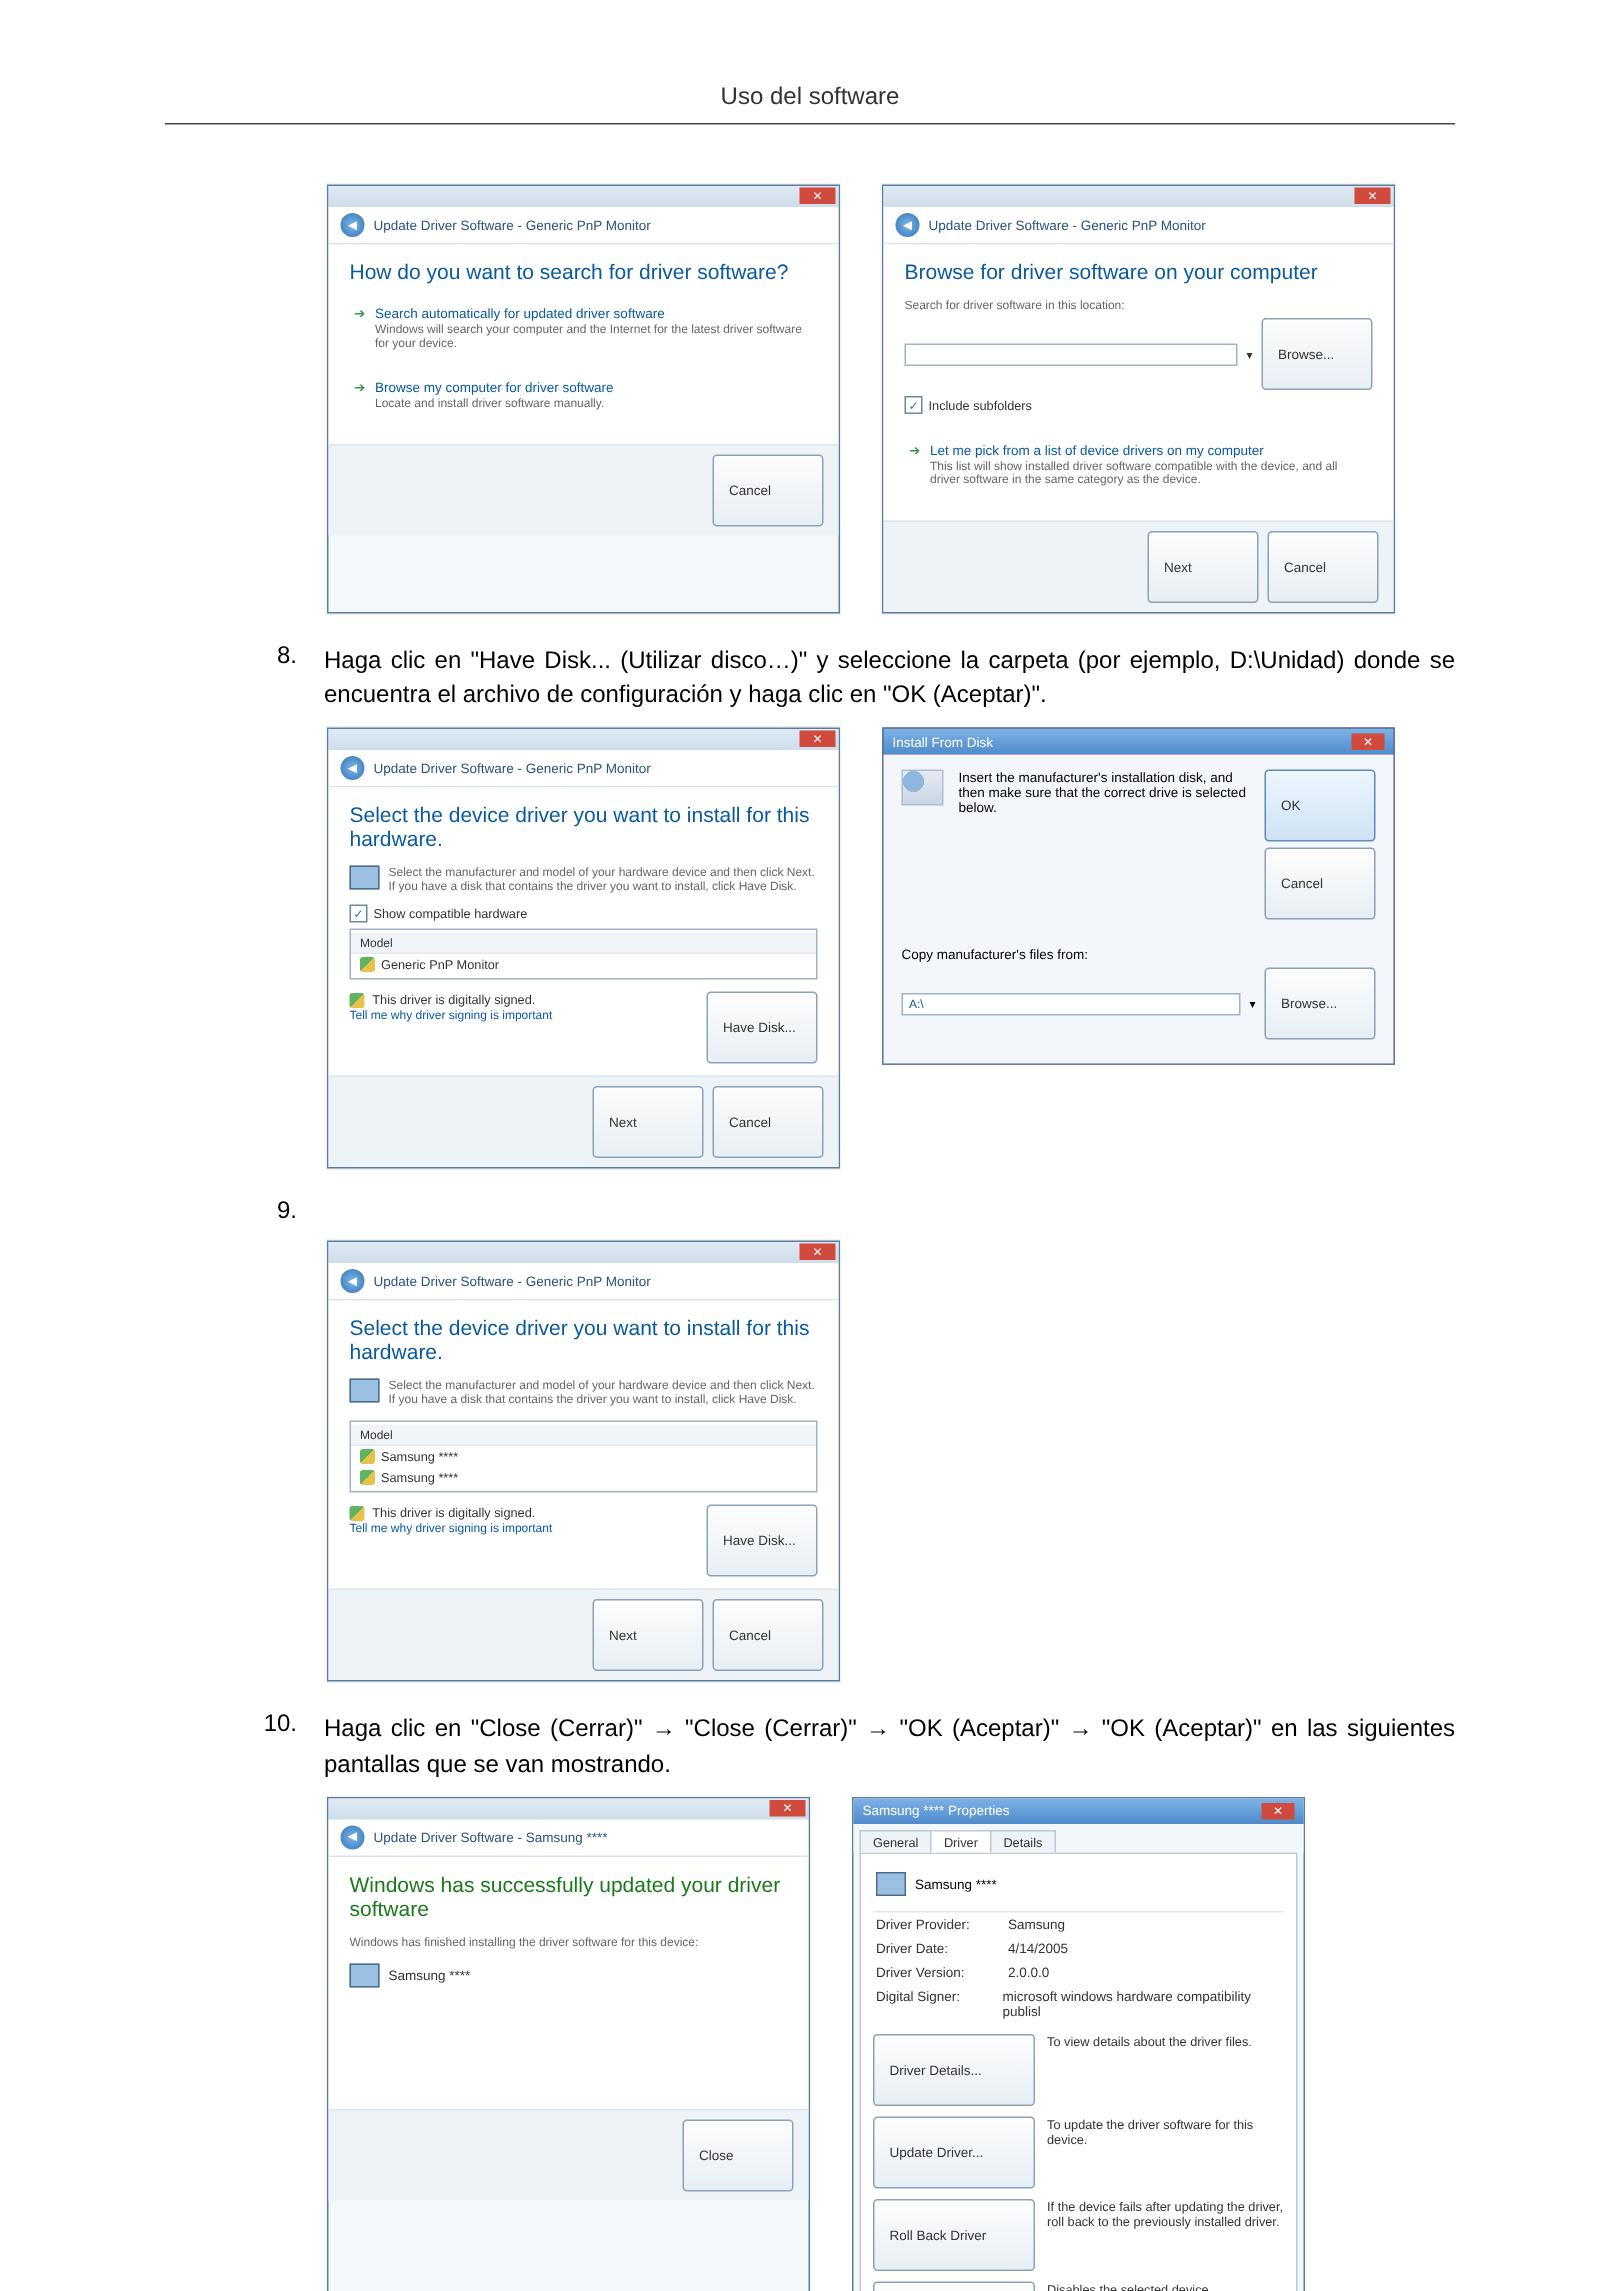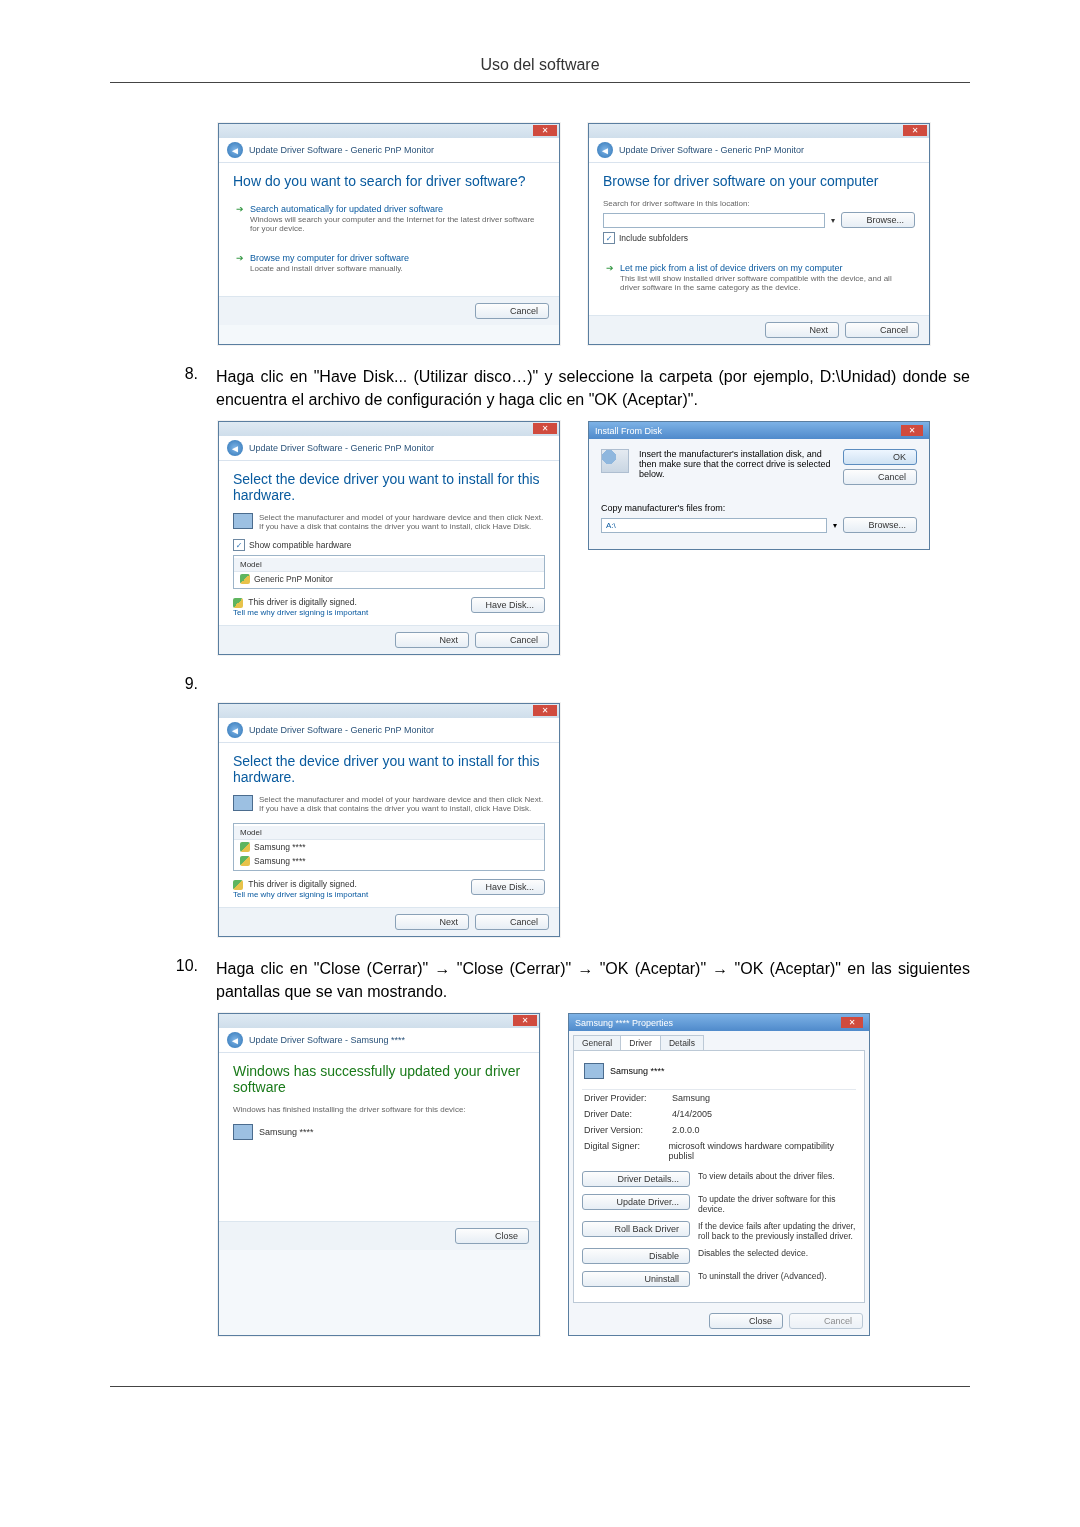--- a/index.html
+++ b/index.html
@@ -125,27 +125,27 @@
   .win .foot {
     padding: 6px 10px;
     background: #eef3f8;
     border-top: 1px solid #dce6ef;
     display: flex;
     justify-content: flex-end;
     gap: 6px;
   }
   .winbtn {
     min-width: 52px;
-    padding: 2px 10px;
+    padding: 18px 10px;
     font-size: 9px;
     border: 1px solid #8aa1b7;
     border-radius: 3px;
     background: linear-gradient(#fdfdfd,#e7eef5);
     color:#333;
-    text-align:right;
+    text-align:left;
   }
   .win small.note { color:#666; font-size:8px; display:block; }
 
   .field-row { display:flex; align-items:center; gap:6px; margin:4px 0;}
   .txtbox {
     flex:1;
     height:13px;
     border:1px solid #9db4c8;
     background:#fff;
     font-size:8px;

